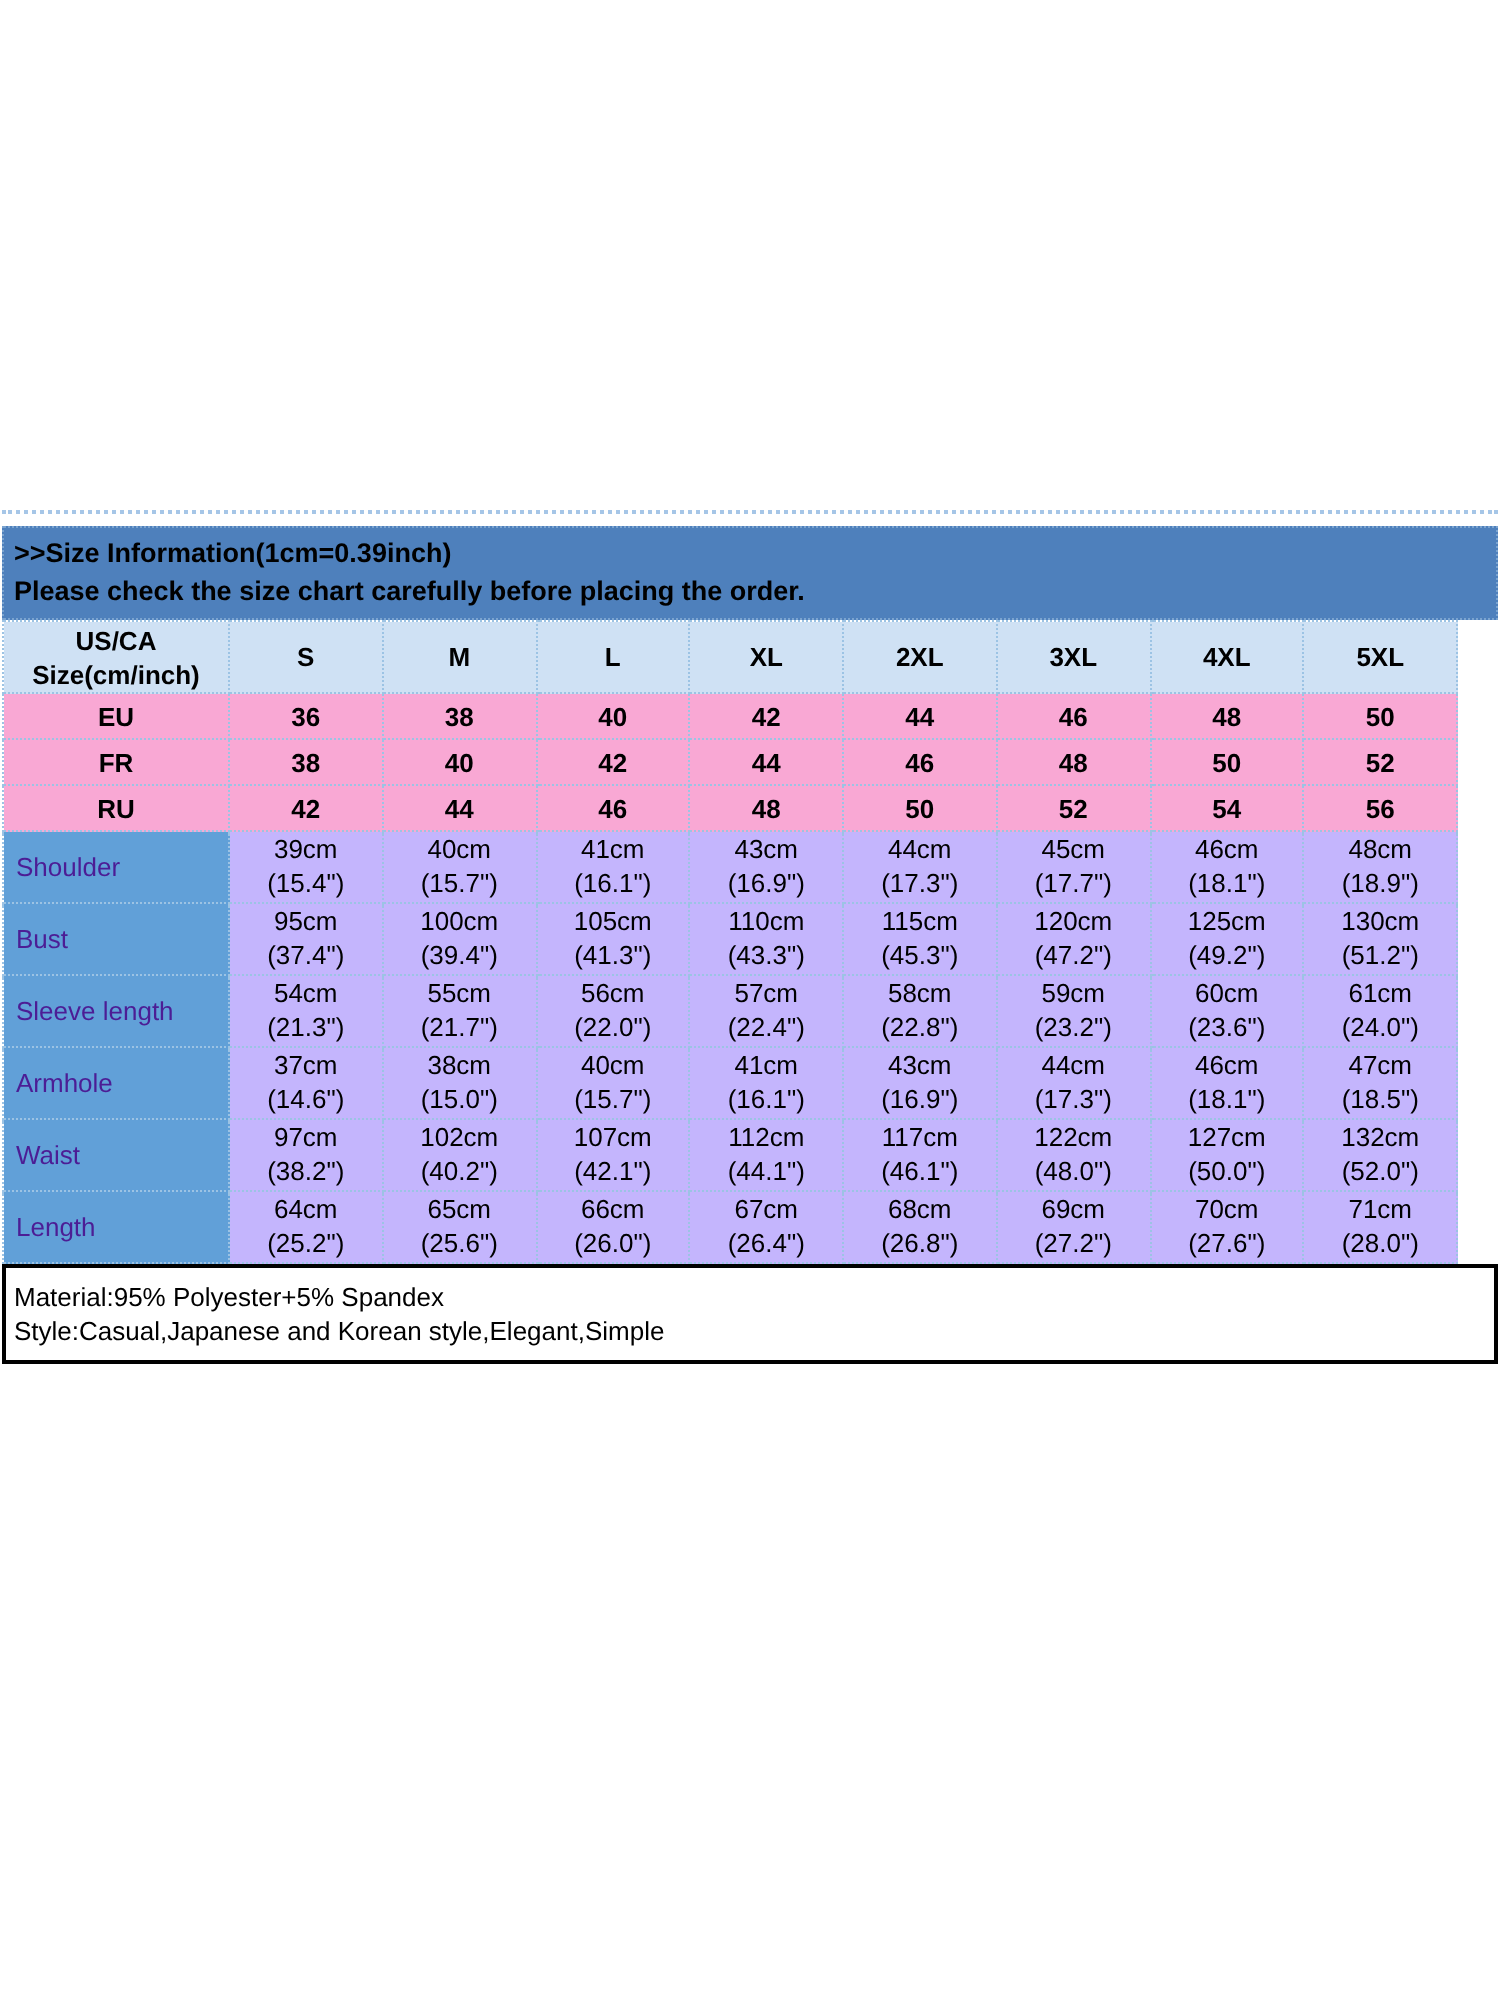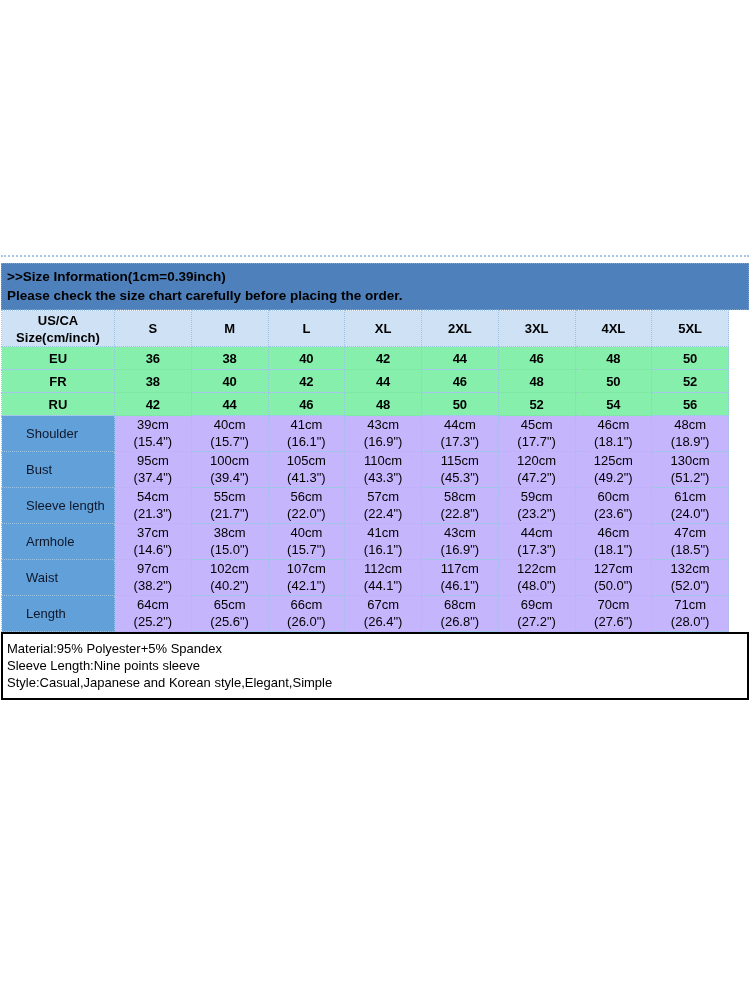--- a/index.html
+++ b/index.html
@@ -28,25 +28,25 @@
   table.size-table td {
     border:1px dotted #9cc3e4;
     text-align:center; vertical-align:middle;
     padding:0;
   }
   col.first { width:113px; }
   tr.hdr-row { height:36px; }
   tr.hdr-row td { background:#cfe1f4; font-weight:bold; }
   .corner-line { display:block; line-height:17px; font-weight:bold; }
   tr.region-row { height:23px; }
-  tr.region-row td { background:#86efac; font-weight:bold; }
+  tr.region-row td { background:#f9a8d4; font-weight:bold; }
   tr.meas-row { height:36px; }
   tr.meas-row td.lbl {
-    background:#61a0d8; color:#0f172a;
-    text-align:left; padding-left:24px; font-weight:normal;
+    background:#61a0d8; color:#4c1d95;
+    text-align:left; padding-left:6px; font-weight:normal;
   }
   tr.meas-row td.val { background:#c4b5fd; }
   .cellline { display:block; line-height:16.5px; }
   .info-box {
     margin:0 1px; border:2px solid #000000;
     background:#ffffff;
     padding:6px 17px 6px 4px;
     font-size:13px; line-height:17.2px;
   }
   .info-line { display:block; }
@@ -337,15 +337,14 @@
       <td class="val">
           <span class="cellline">71cm</span>
           <span class="cellline">(28.0")</span>
         </td>
     </tr>
   </tbody>
 </table>
 
 <div class="info-box">
   <span class="info-line">Material:95% Polyester+5% Spandex</span>
-  <span class="info-line">Sleeve Length:Nine points sleeve</span>
   <span class="info-line">Style:Casual,Japanese and Korean style,Elegant,Simple</span>
 </div>
 
 </body></html>

